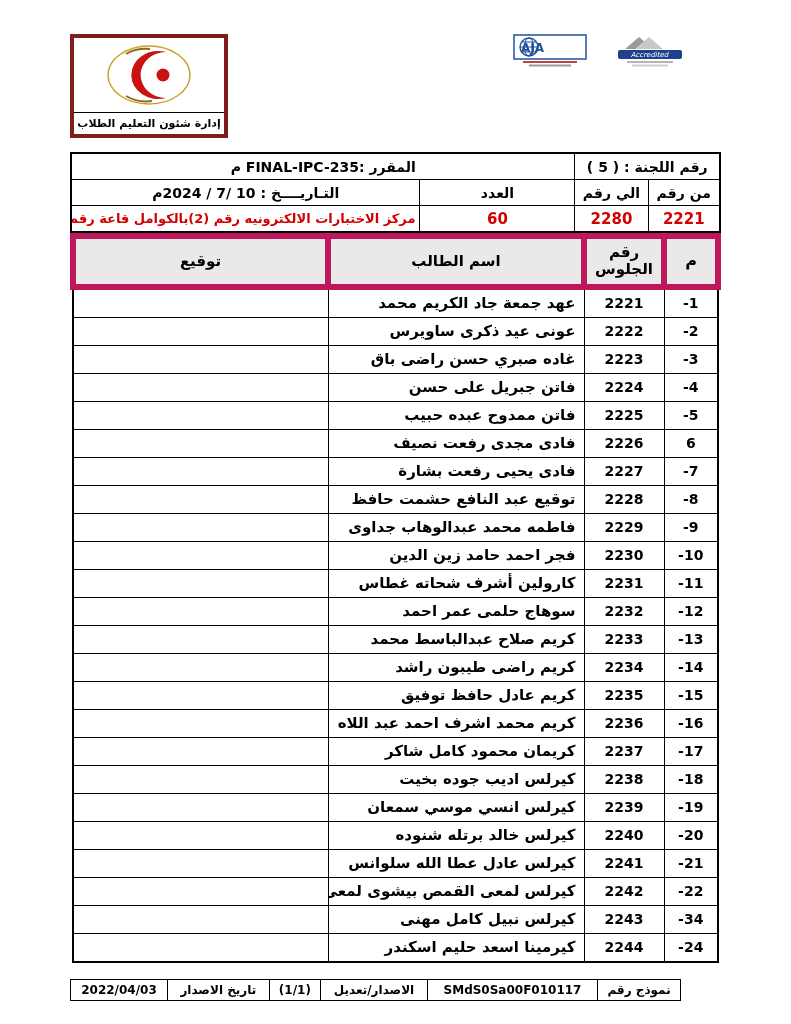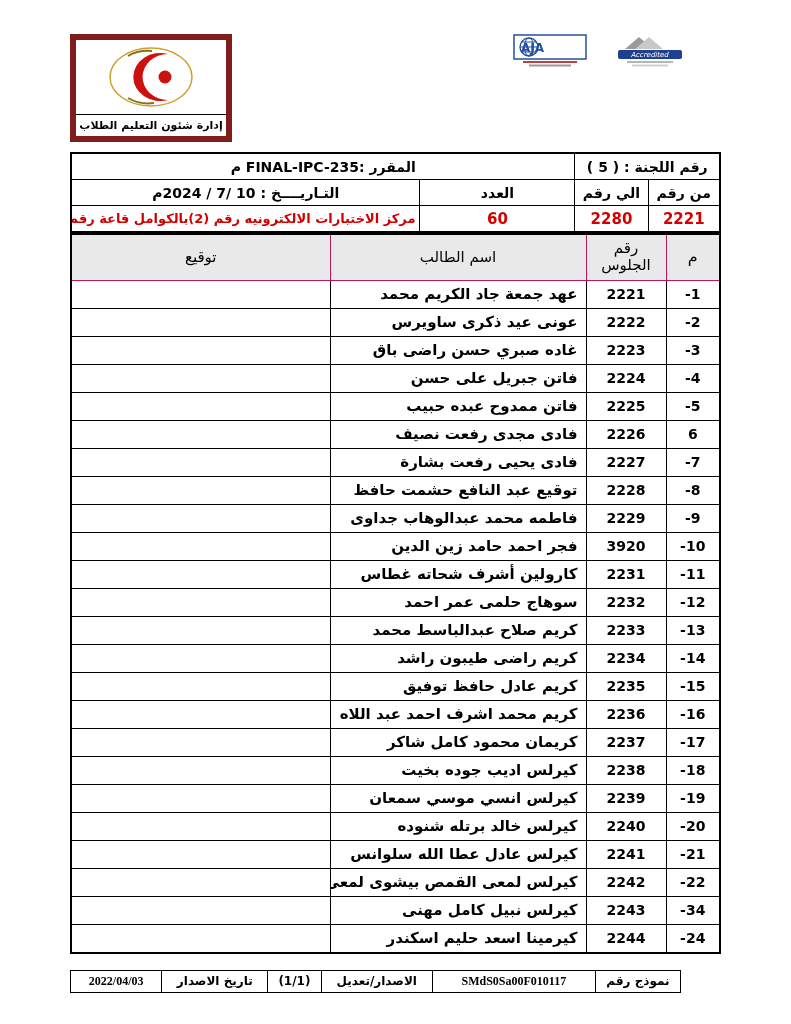--- a/index.html
+++ b/index.html
@@ -9,46 +9,46 @@
   
   .header{display:flex;justify-content:space-between;align-items:flex-start;height:114px;margin-bottom:4px;}
   .hdr-univ{width:128px;text-align:center;font-weight:bold;font-size:13px;line-height:1.3;}
   .hdr-univ svg{display:block;margin:0 auto 2px;}
   .hdr-center{width:242px;text-align:center;}
   .logos{display:flex;justify-content:center;gap:26px;align-items:flex-start;margin-bottom:3px;}
   .title-box{border:1.5px solid #000;padding:3px 4px 5px;font-weight:bold;line-height:1.35;}
   .title-line1{font-size:17px;}
   .title-line2{font-size:15.5px;}
   .title-line3{font-size:14.5px;}
-  .hdr-admin{width:150px;border:6px solid #7f1d1d;}
+  .hdr-admin{width:150px;border:4px solid #7f1d1d;}
   .admin-logo{height:74px;display:flex;align-items:center;justify-content:center;}
   .admin-caption{border-top:1px solid #000;text-align:center;font-size:11px;font-weight:bold;padding:4px 2px;}
 
   table{border-collapse:collapse;}
 
   
   .info-table{width:100%;border:2px solid #000;table-layout:fixed;}
   .info-table td{border:1px solid #000;text-align:center;font-weight:bold;font-size:14px;padding:3px 4px;height:19px;overflow:hidden;white-space:nowrap;}
   .red{color:#d40000;}
   .info-table td.val{font-size:15px;}
 
   
   .main-table{width:100%;border:2.5px solid #000;table-layout:fixed;}
-  .main-table th{border:1px solid #be185d;background:#e9e9e9;font-size:15px;font-weight:normal;padding:5px 2px;line-height:1.15;margin-top:44px;}
+  .main-table th{border:6px solid #be185d;background:#e9e9e9;font-size:15px;font-weight:bold;padding:5px 2px;line-height:1.15;margin-top:44px;}
   .main-table th.h-no{font-size:16px;}
   .main-table td{border:1px solid #000;font-size:15px;height:27px;padding:0 4px;overflow:hidden;white-space:nowrap;}
   .main-table td.no{text-align:center;font-weight:bold;font-size:14px;direction:ltr;}
   .main-table td.seat{text-align:center;font-weight:bold;font-size:14px;}
   .main-table td.name{text-align:right;padding-right:8px;font-weight:bold;}
   .main-table td.sig{}
 
   
   .footer-table{margin-top:16px;margin-right:40px;border:1.5px solid #000;}
   .footer-table td{border:1px solid #000;font-weight:bold;font-size:12px;text-align:center;padding:3px 6px;white-space:nowrap;}
-  .ltr{direction:ltr;unicode-bidi:embed;font-family:Liberation Serif, serif;}
+  .ltr{direction:ltr;unicode-bidi:embed;}
 </style>
 </head>
 <body>
 
 <div class="page">
 
   <div class="header">
 
 
     <div class="hdr-center">
@@ -182,21 +182,21 @@
       <td class="sig"></td>
     </tr>
         <tr>
       <td class="no">-9</td>
       <td class="seat">2229</td>
       <td class="name">فاطمه محمد عبدالوهاب جداوى</td>
       <td class="sig"></td>
     </tr>
         <tr>
       <td class="no">-10</td>
-      <td class="seat">3920</td>
+      <td class="seat">2230</td>
       <td class="name">فجر احمد حامد زين الدين</td>
       <td class="sig"></td>
     </tr>
         <tr>
       <td class="no">-11</td>
       <td class="seat">2231</td>
       <td class="name">كارولين أشرف شحاته غطاس</td>
       <td class="sig"></td>
     </tr>
         <tr>

